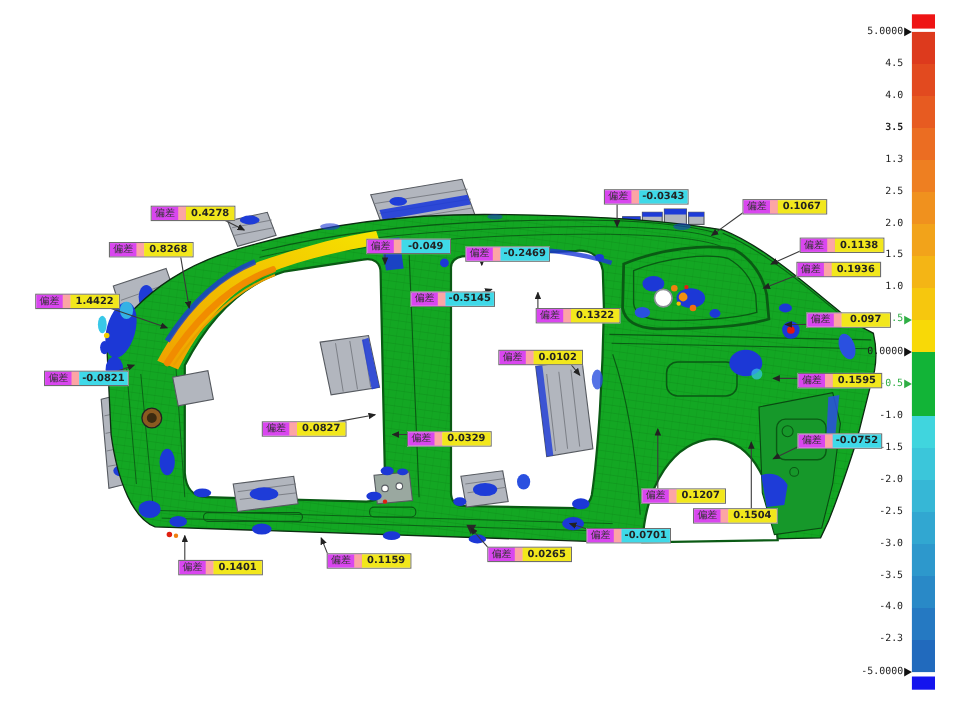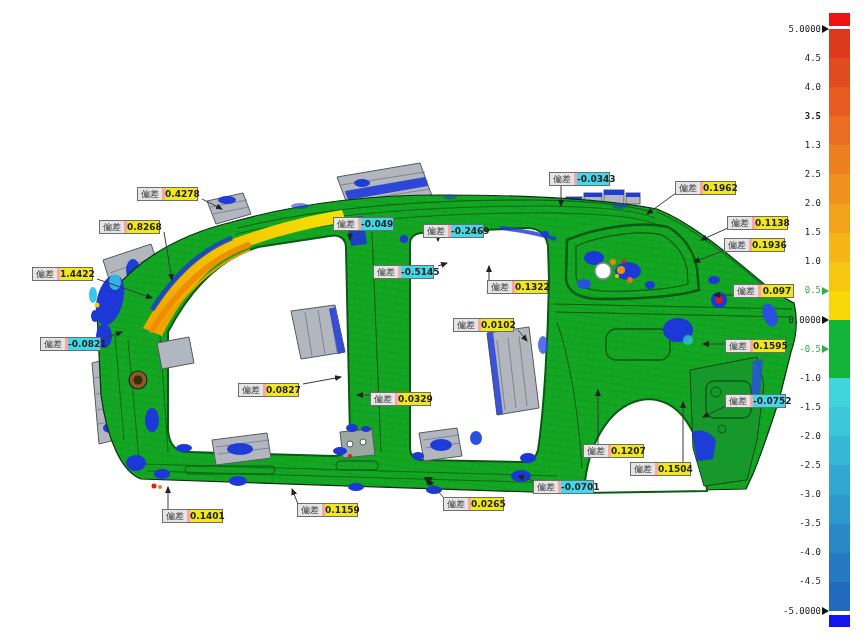--- a/index.html
+++ b/index.html
@@ -4,23 +4,23 @@
 <style>
   html,body{margin:0;padding:0;background:#fff;}
   body{width:866px;height:639px;position:relative;overflow:hidden;
        font-family:"DejaVu Sans","Liberation Sans",sans-serif;}
   #viewport{position:absolute;inset:0;background:#fff;}
   #model-svg{position:absolute;left:0;top:0;z-index:1;}
   #callouts{position:absolute;inset:0;z-index:3;pointer-events:none;}
   .callout{position:absolute;display:flex;align-items:stretch;height:14px;
            border:1px solid #6e6e6e;background:#fff;box-sizing:border-box;
            pointer-events:auto;cursor:default;}
-  .cname{padding:0 3px;font-size:9px;line-height:12px;color:#333;background:#e5e5e5;
-         border-right:3px solid #fca5a5;white-space:nowrap;}
-  .cval{width:32px;text-align:center;font-size:9px;line-height:12px;
+  .cname{padding:0 3px;font-size:9px;line-height:12px;color:#333;background:#d946ef;
+         border-right:7px solid #fca5a5;white-space:nowrap;}
+  .cval{width:44px;text-align:center;font-size:9px;line-height:12px;
         font-weight:bold;color:#222;}
   .callout.pos .cval{background:#f2e71c;}
   .callout.neg .cval{background:#3fd9e8;}
   #colorbar{position:absolute;inset:0;z-index:2;}
   #cb-bar{position:absolute;left:829px;top:29px;width:21px;height:582px;}
   #cb-ovf-top{position:absolute;left:829px;top:13px;width:21px;height:13px;}
   #cb-ovf-bottom{position:absolute;left:829px;top:615px;width:21px;height:12px;}
   .tick{position:absolute;left:751px;width:70px;text-align:right;
         font-family:"DejaVu Sans Mono","Liberation Mono",monospace;
         font-size:9px;line-height:11px;color:#1c1c1c;}
@@ -277,21 +277,21 @@
       <div class="callout neg" style="left: 373px; top: 265px;">
         <span class="cname">偏差</span>
         <span class="cval">-0.5145</span>
       </div>
       <div class="callout neg" style="left: 549px; top: 172px;">
         <span class="cname">偏差</span>
         <span class="cval">-0.0343</span>
       </div>
       <div class="callout pos" style="left: 675px; top: 181px;">
         <span class="cname">偏差</span>
-        <span class="cval">0.1962</span>
+        <span class="cval">0.1067</span>
       </div>
       <div class="callout pos" style="left: 727px; top: 216px;">
         <span class="cname">偏差</span>
         <span class="cval">0.1138</span>
       </div>
       <div class="callout pos" style="left: 724px; top: 238px;">
         <span class="cname">偏差</span>
         <span class="cval">0.1936</span>
       </div>
       <div class="callout pos" style="left: 733px; top: 284px;">
@@ -369,19 +369,19 @@
         <div class="tickarrow" style="top: 316px;"></div>
         <div class="tick green" style="top: 343.6px;">-0.5</div>
         <div class="tickarrow green" style="top: 345.1px;"></div>
         <div class="tick" style="top: 372.7px;">-1.0</div>
         <div class="tick" style="top: 401.8px;">-1.5</div>
         <div class="tick" style="top: 430.9px;">-2.0</div>
         <div class="tick" style="top: 460px;">-2.5</div>
         <div class="tick" style="top: 489.1px;">-3.0</div>
         <div class="tick" style="top: 518.2px;">-3.5</div>
         <div class="tick" style="top: 547.3px;">-4.0</div>
-        <div class="tick" style="top: 576.4px;">-4.5</div>
+        <div class="tick" style="top: 576.4px;">-2.3</div>
         <div class="tick" style="top: 605.5px;">-5.0000</div>
         <div class="tickarrow" style="top: 607px;"></div>
       </div>
 </div>
 
 </div>
 
 </body></html>

